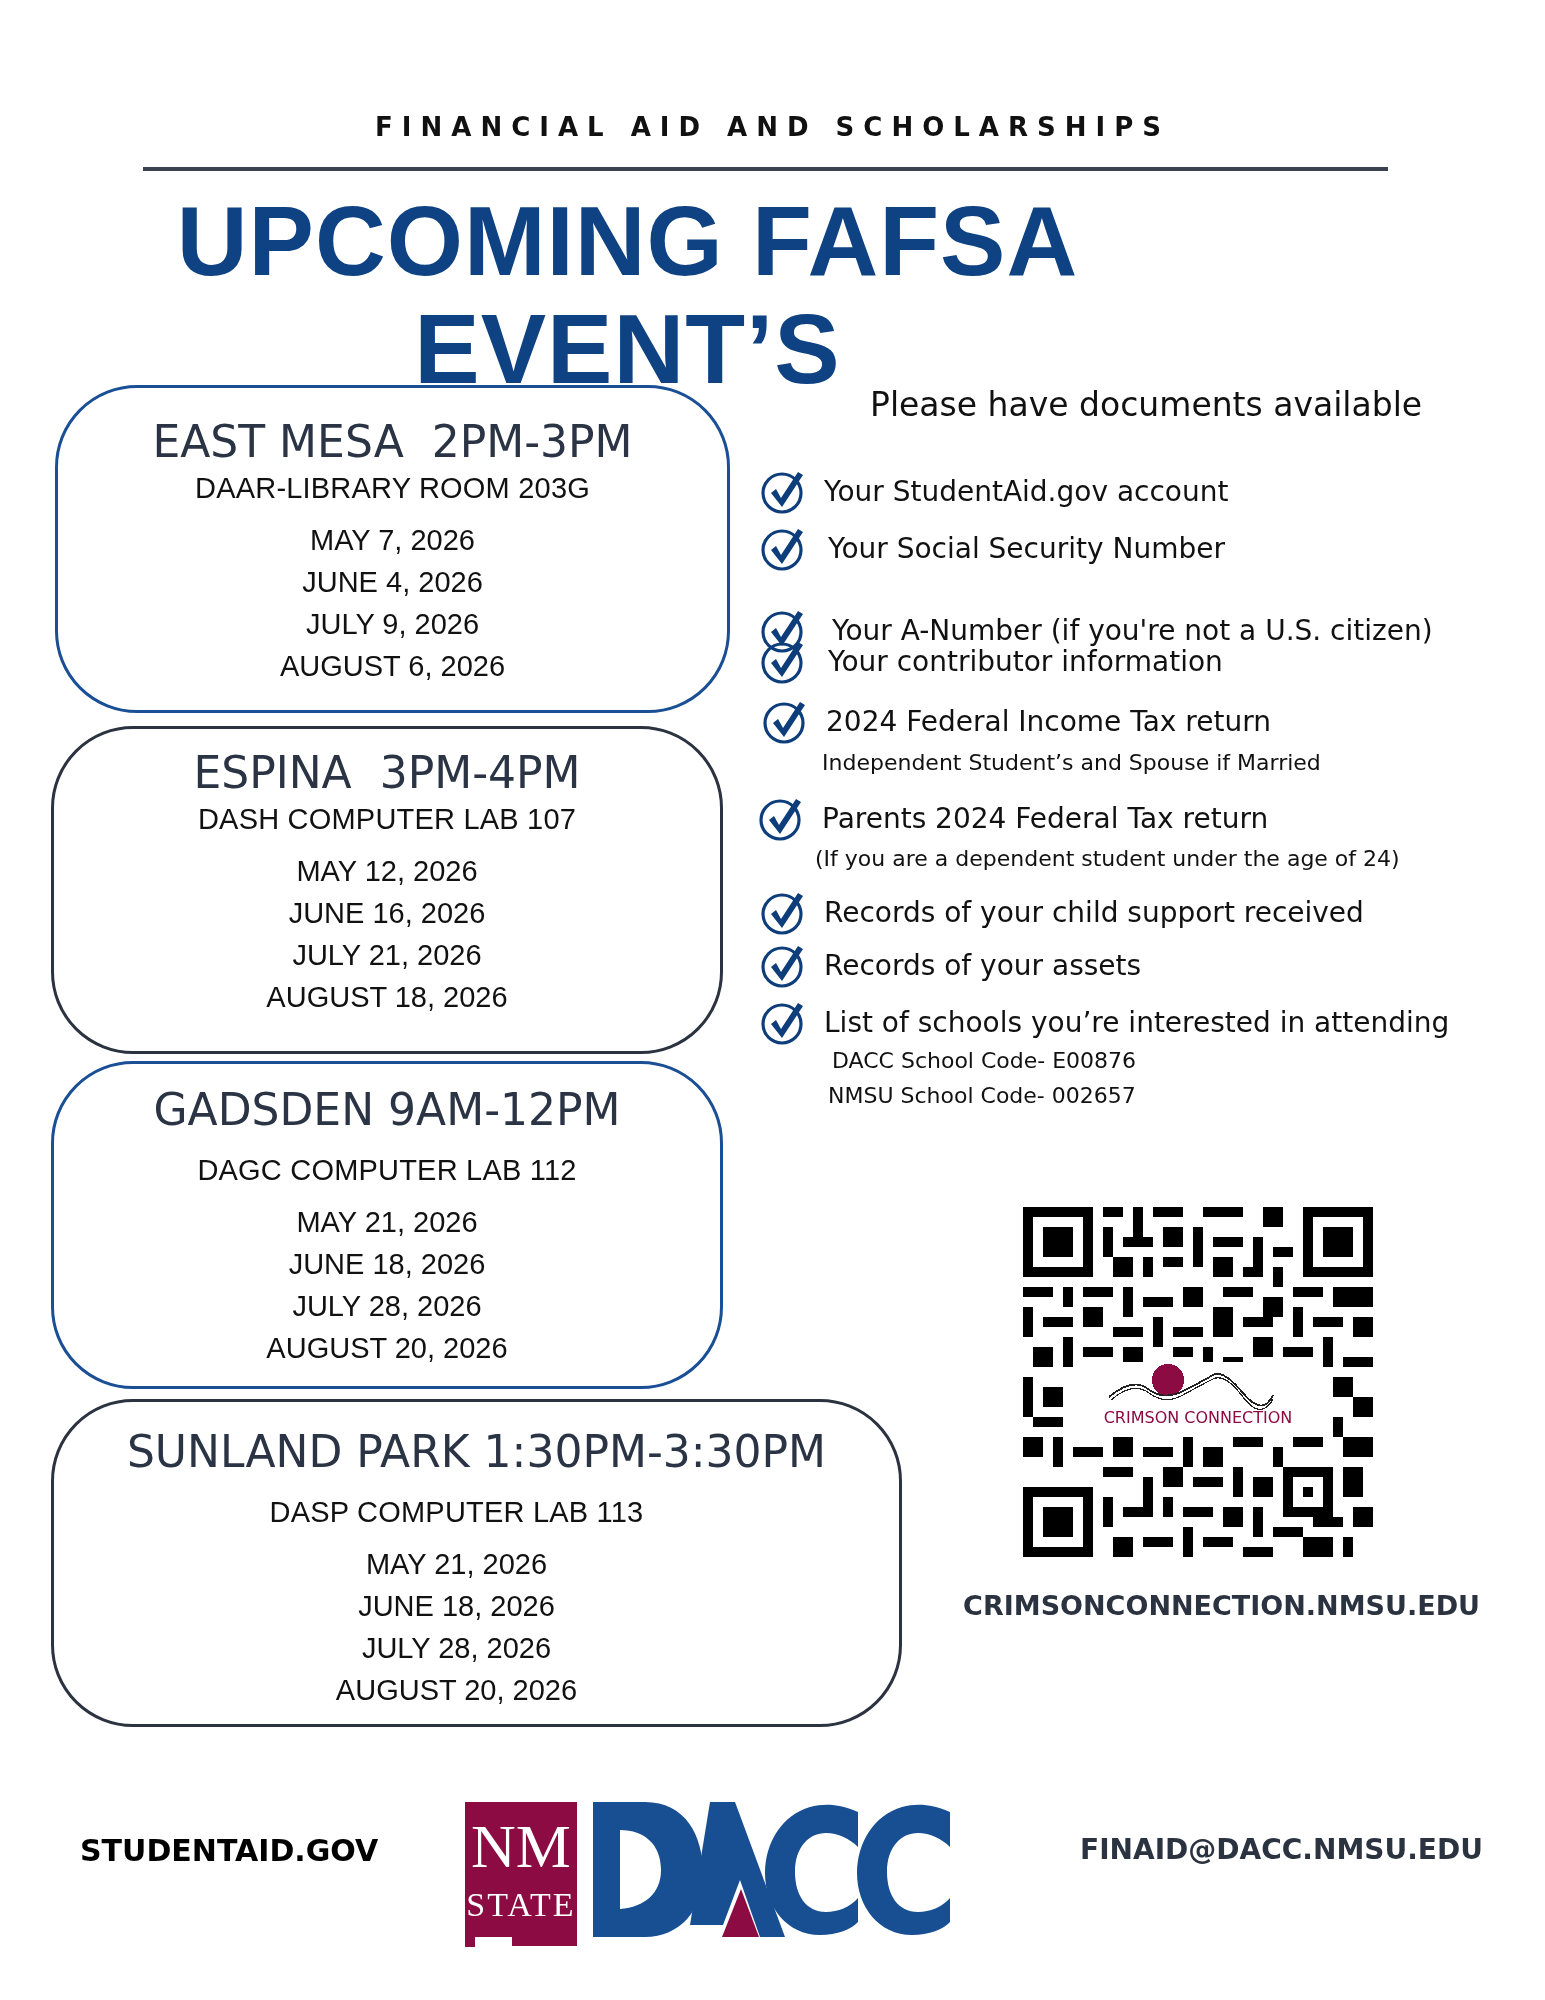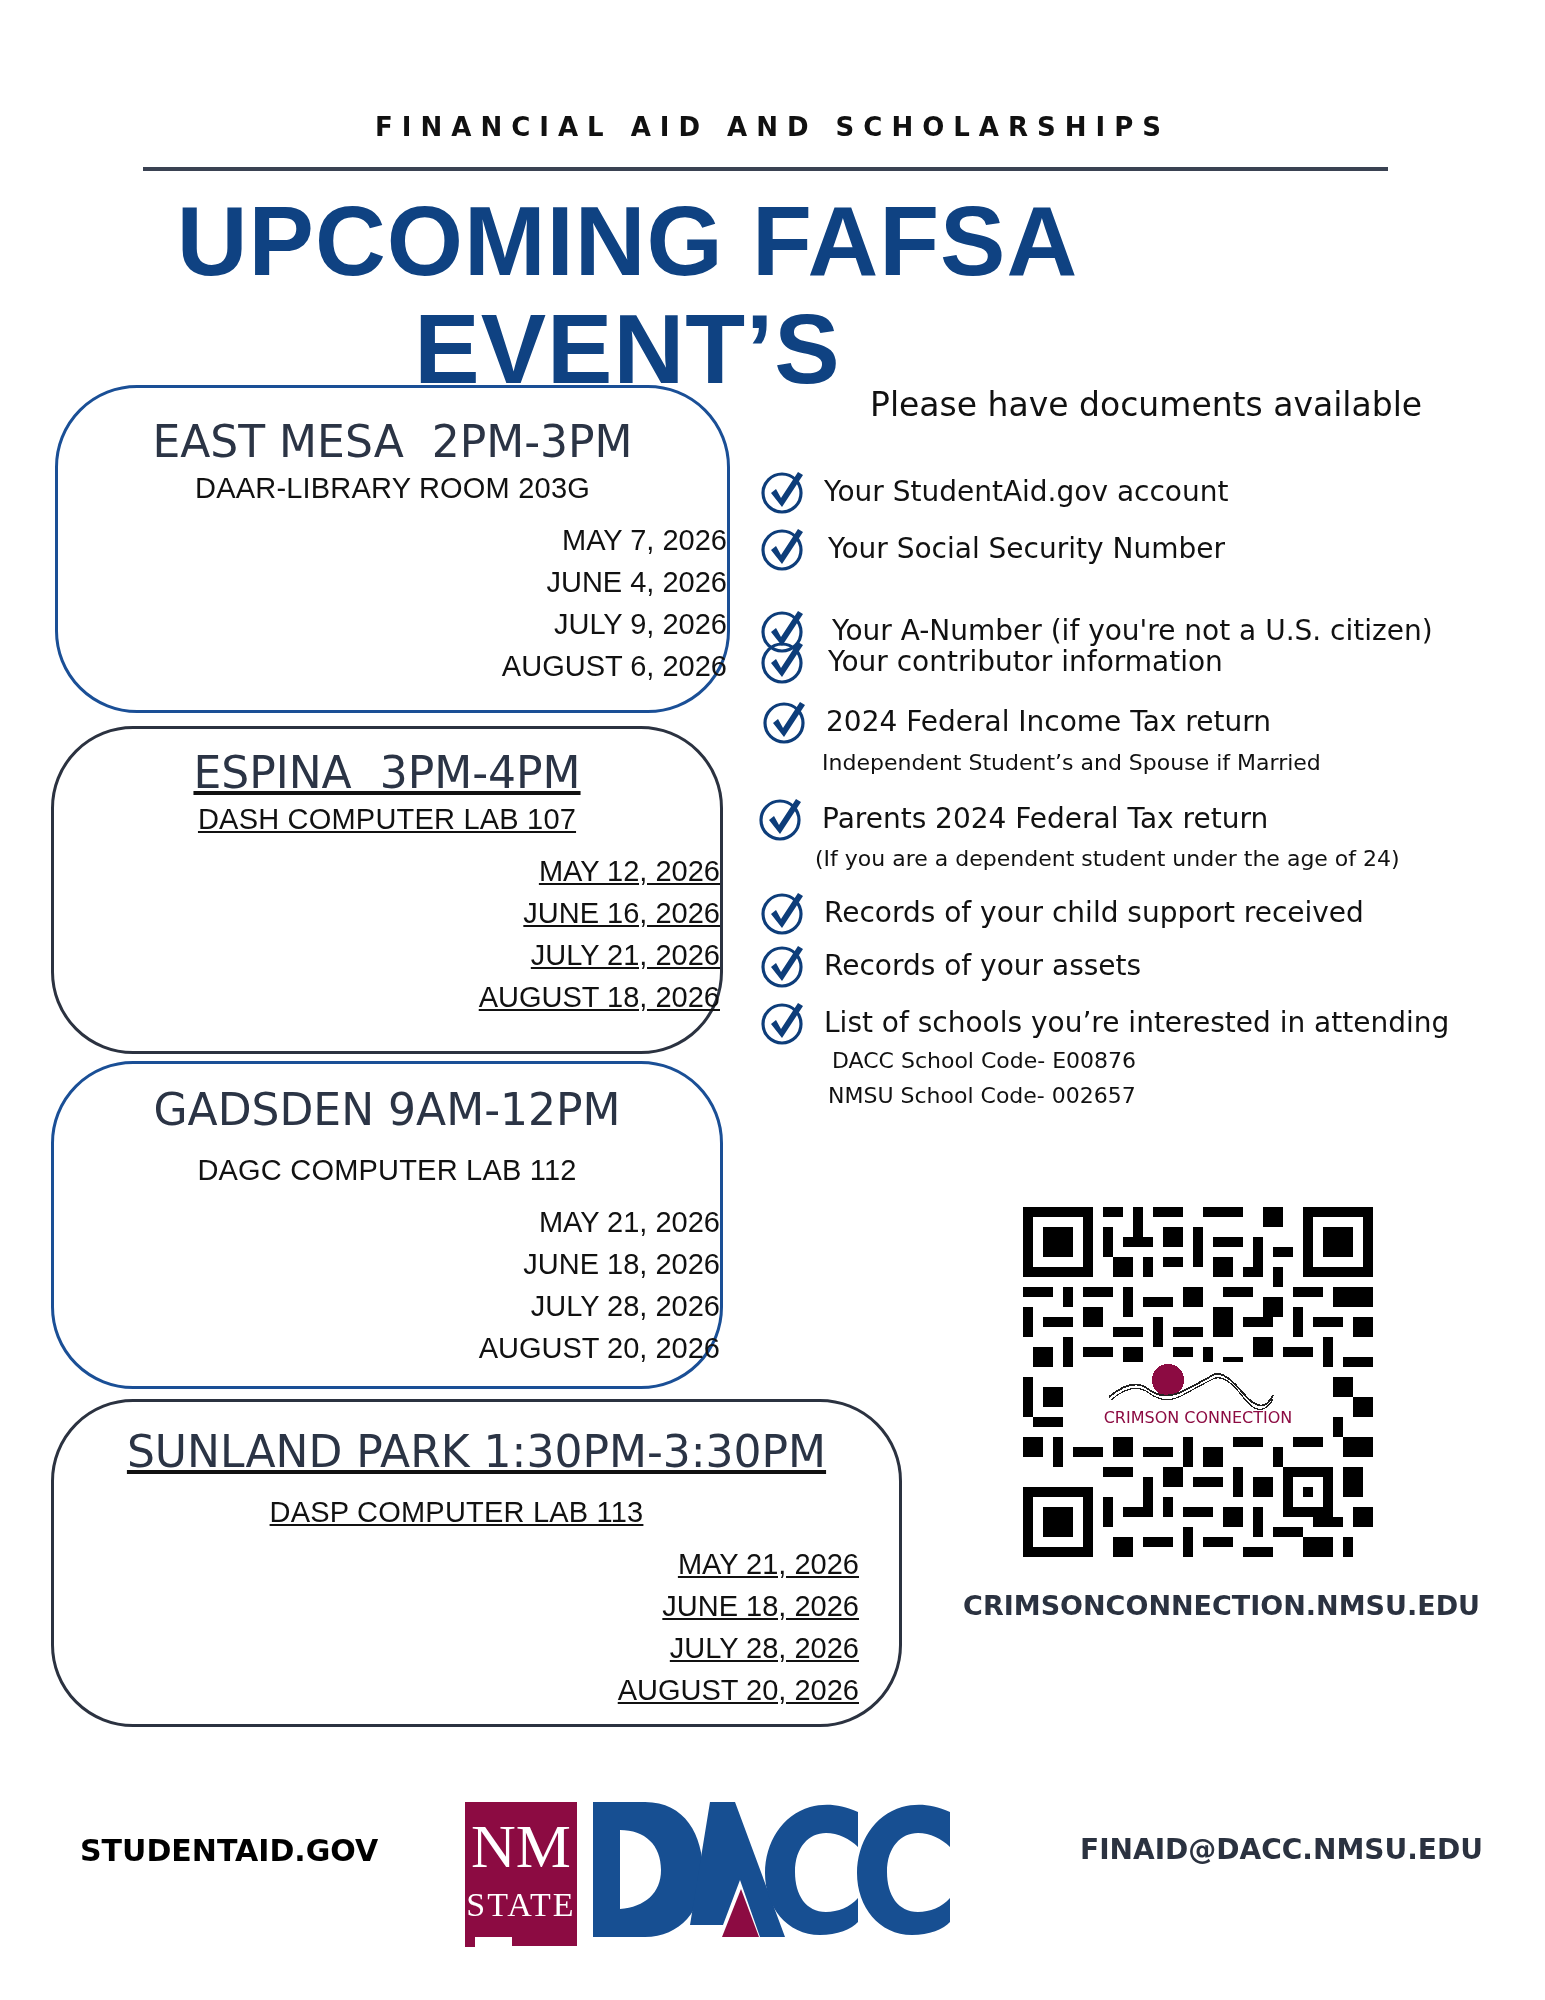--- a/index.html
+++ b/index.html
@@ -11,26 +11,26 @@
             font-family: "DejaVu Sans", sans-serif; font-weight: bold;
             font-size: 26px; letter-spacing: 9px; color: #111; }
   .rule { left: 143px; width: 1245px; top: 167px; height: 4px; background: #3a4252; }
   .title { left: 0; width: 1255px; top: 188px; text-align: center;
            font-family: "Liberation Sans", sans-serif; font-weight: bold;
            font-size: 98px; letter-spacing: 1px; color: #0f4282; line-height: 1.1; }
 
   .box { position: absolute; border-radius: 82px; box-sizing: border-box;
          background: #fff; text-align: center; }
   .box.blue { border: 3px solid #1a4f96; }
-  .box.dark { border: 3px solid #2b3240; text-decoration: underline; }
+  .box.dark { border: 3px solid #2b3240; }
   .box .loc { font-family: "DejaVu Sans", sans-serif; font-size: 44px;
               color: #2b3445; white-space: pre; line-height: 1.1; }
   .box .room { font-family: "Liberation Sans", sans-serif; font-size: 29px;
                color: #111; margin-top: 6px; letter-spacing: 0.2px; }
-  .box .dates { margin-top: 14px; text-align: right; }
+  .box .dates { margin-top: 14px; }
   .box .date { font-family: "Liberation Sans", sans-serif; font-size: 29px;
                color: #111; line-height: 42px; }
 
   .docs-heading { left: 870px; top: 385px; font-family: "DejaVu Sans", sans-serif;
                   font-size: 33px; color: #111; }
   .check-item { position: absolute; display: flex; align-items: center; }
   .check-icon { width: 48px; height: 48px; flex: none; }
   .check-label { font-family: "DejaVu Sans", sans-serif; font-size: 28px; color: #111;
                  margin-left: 16px; white-space: nowrap; }
   .sub-note { position: absolute; font-family: "DejaVu Sans", sans-serif;

